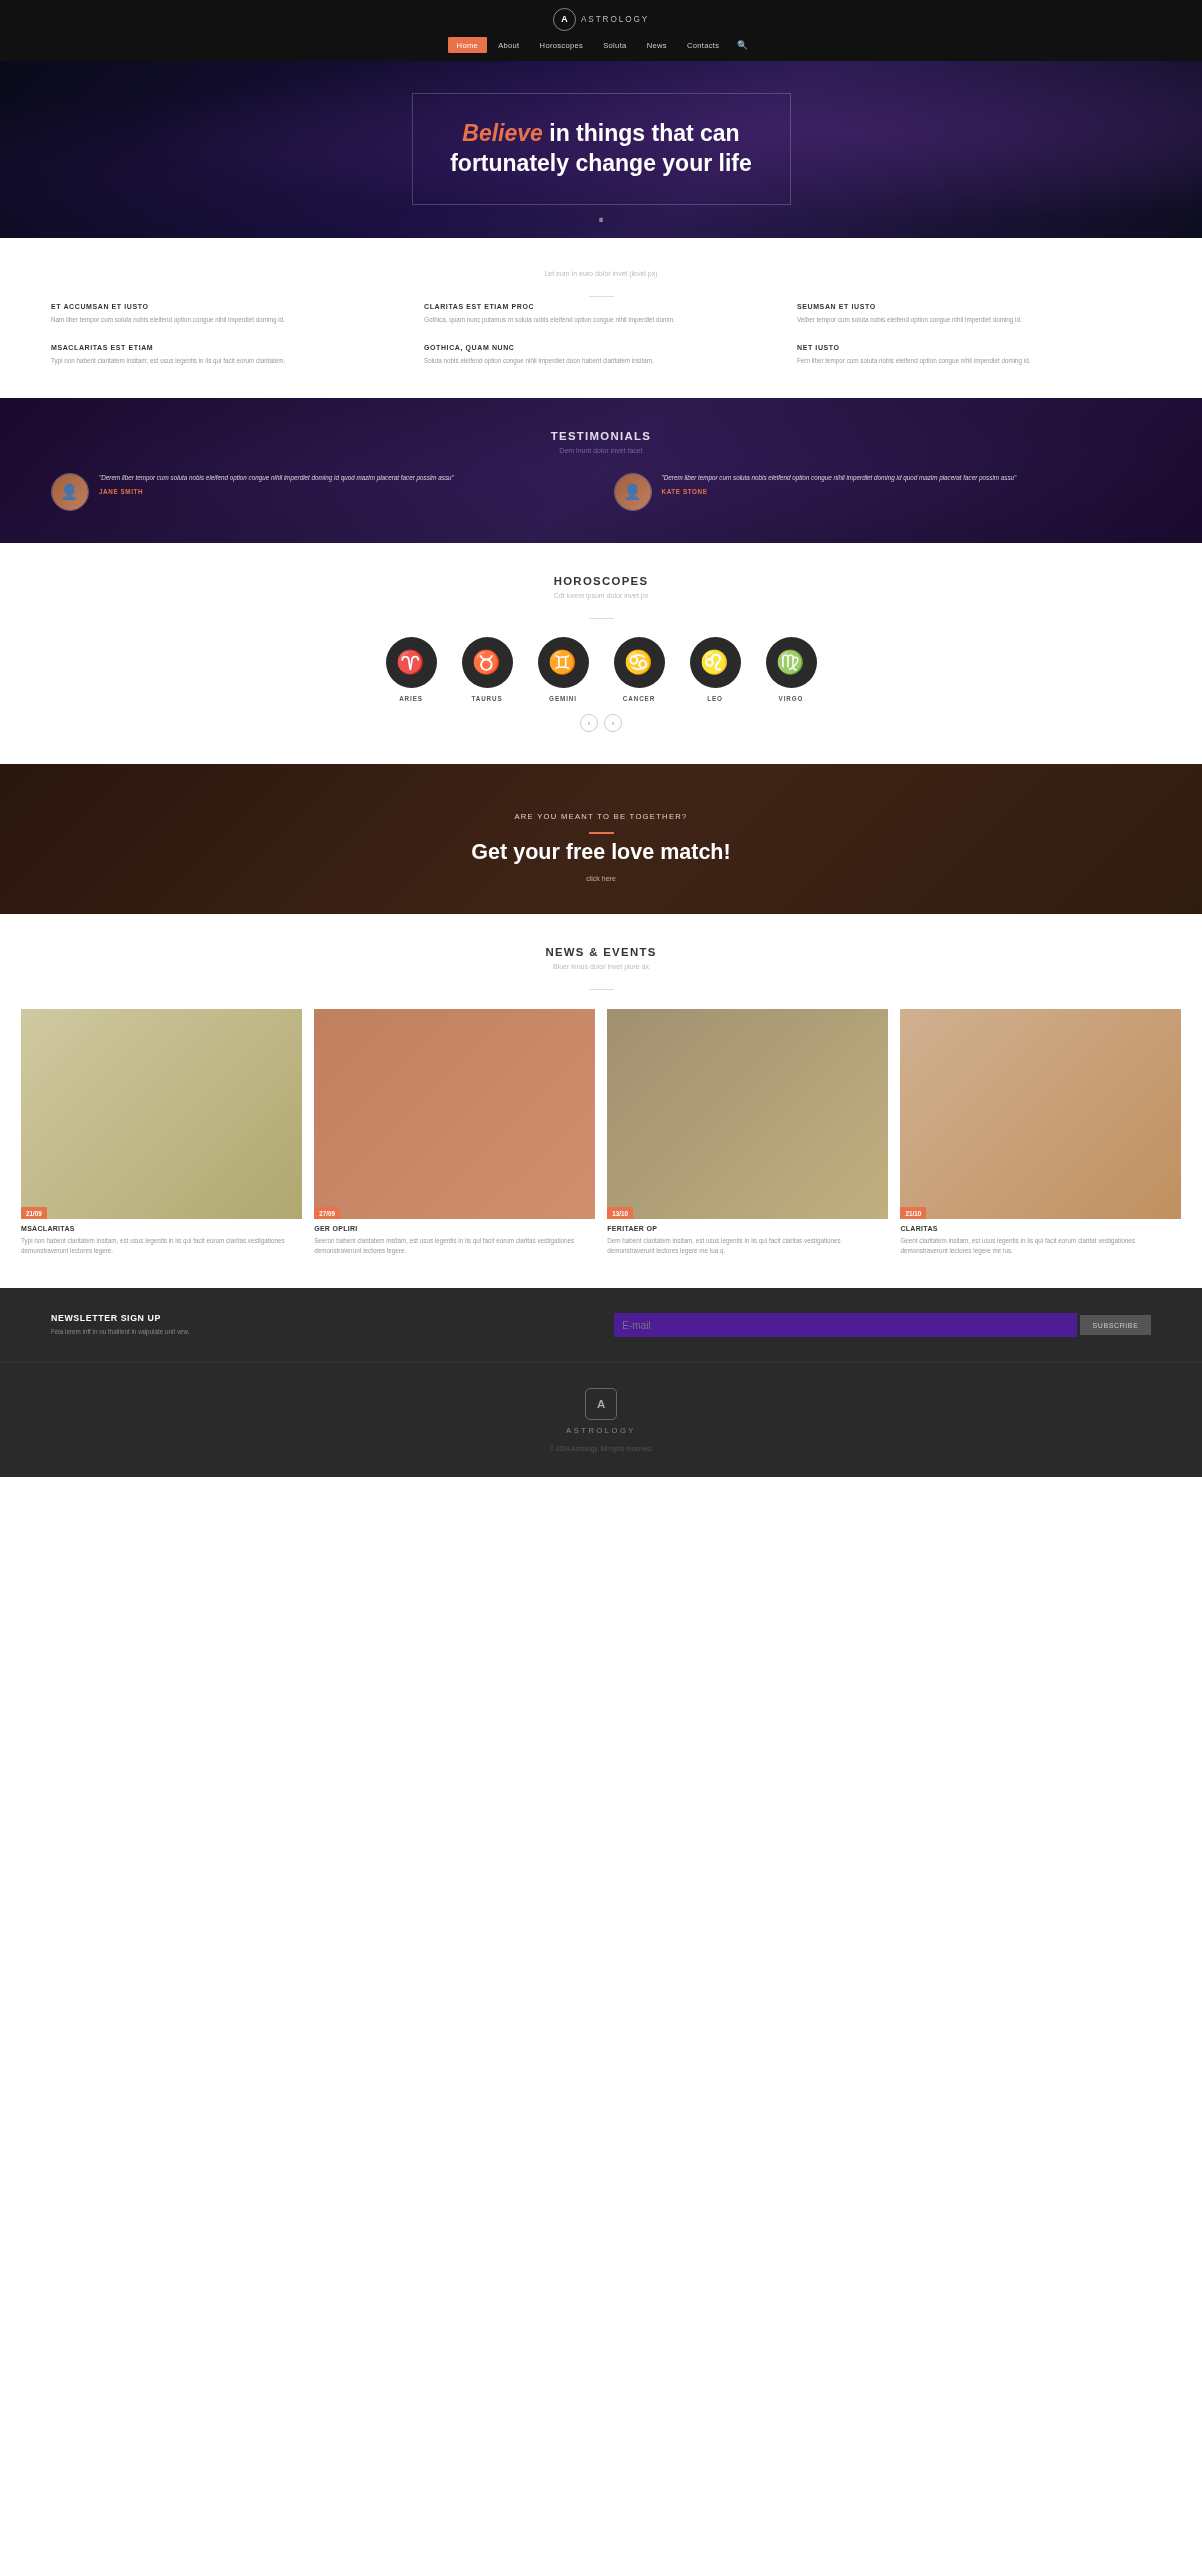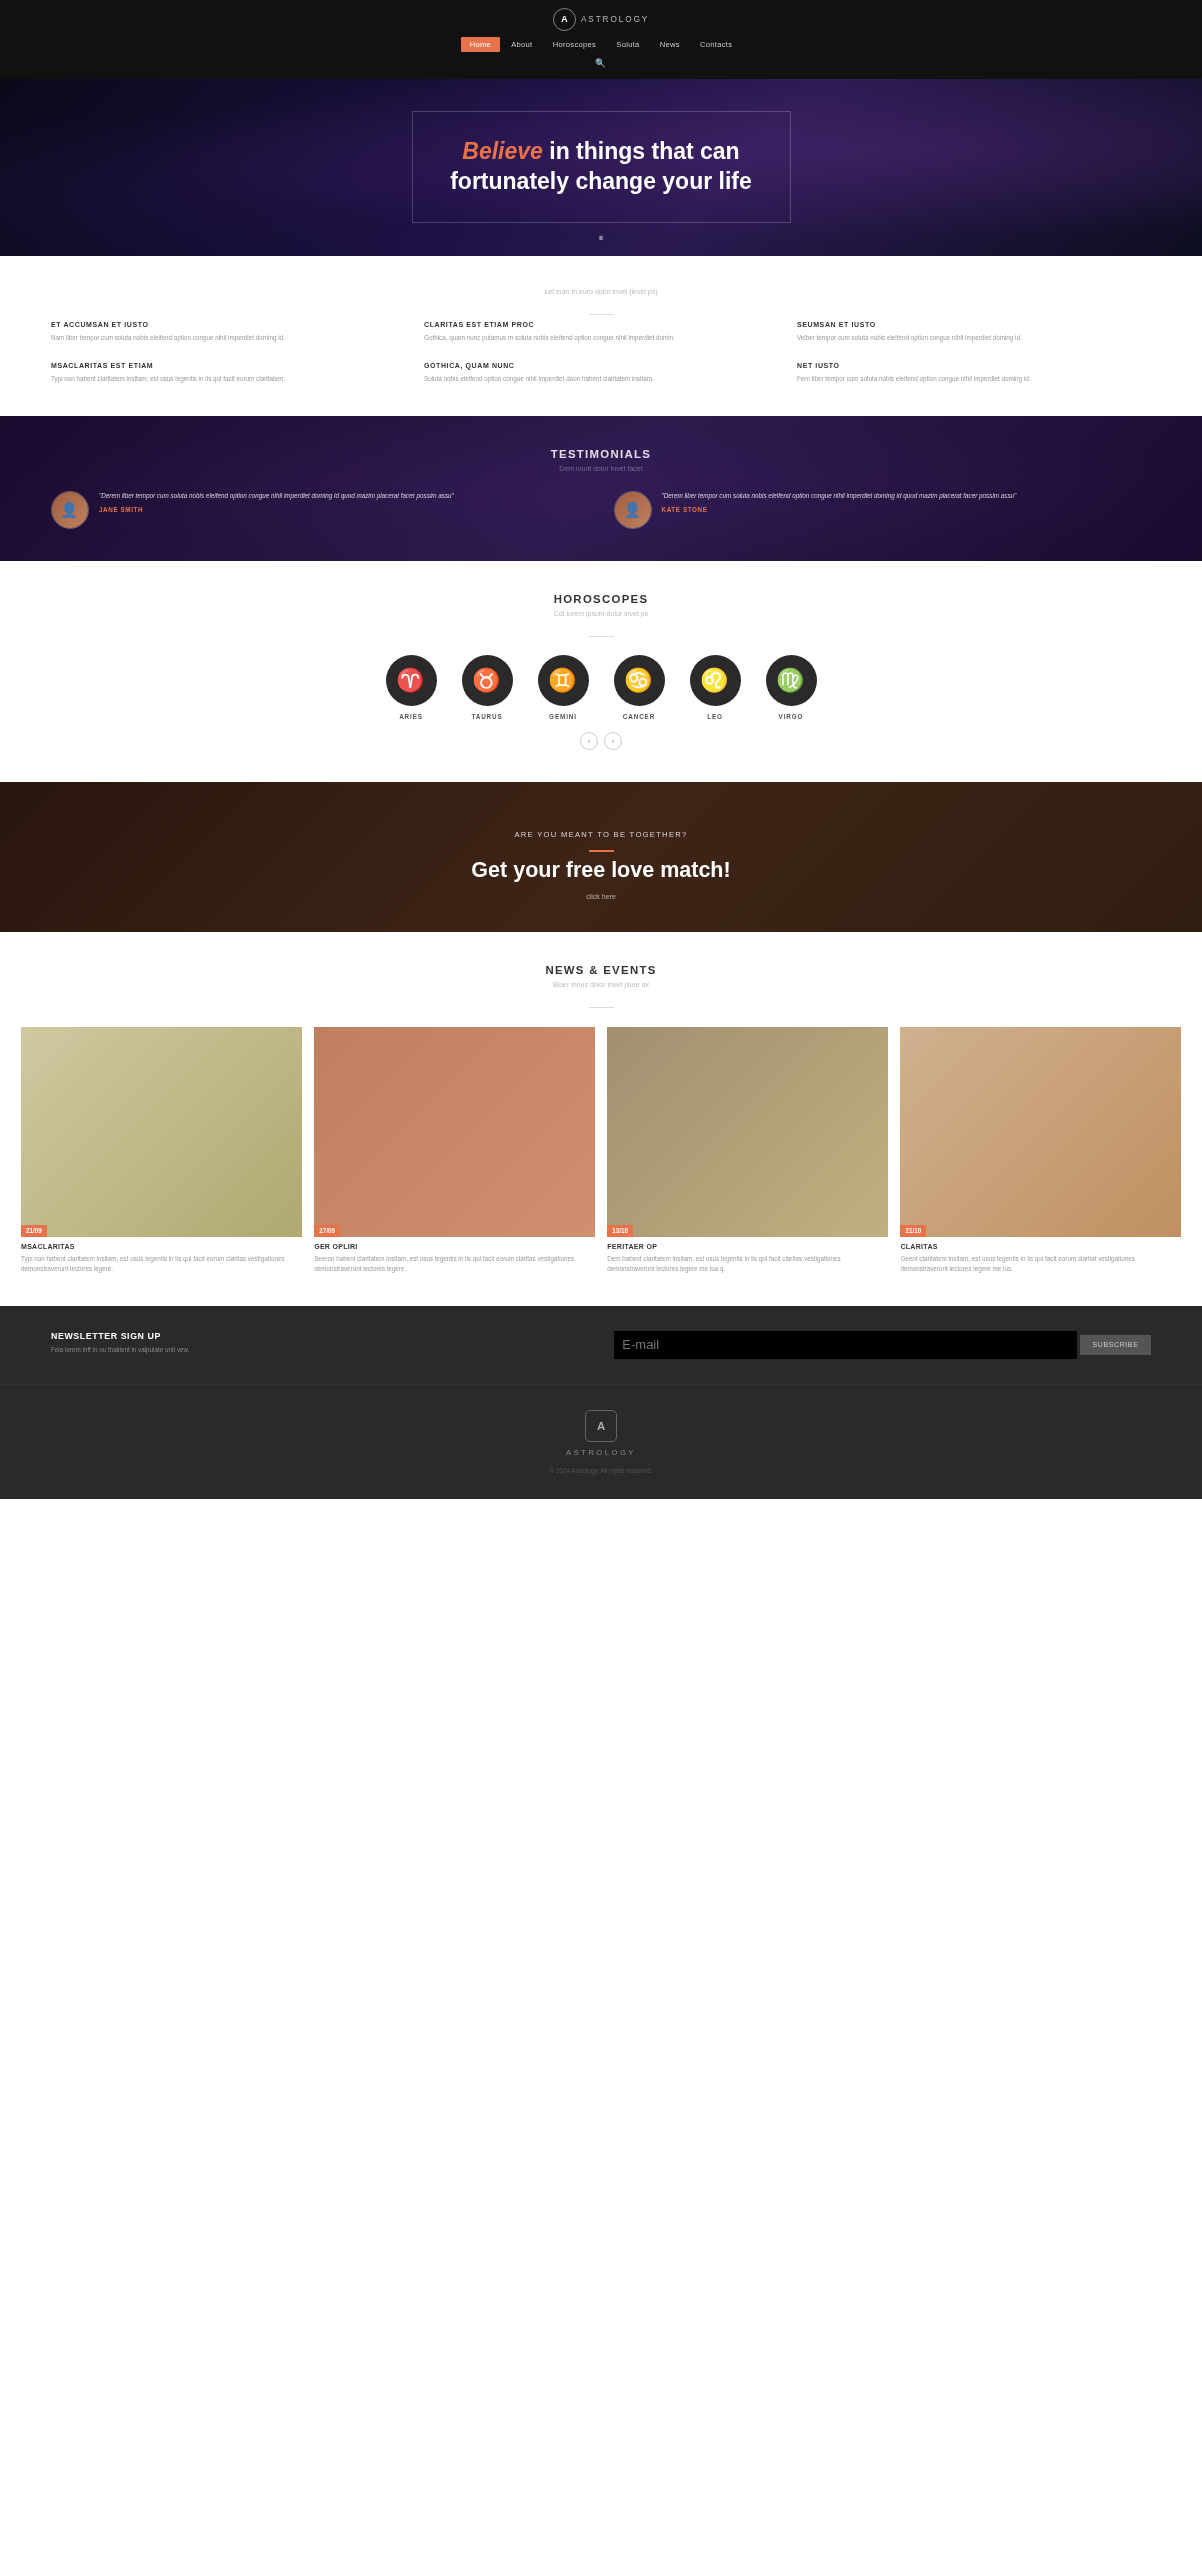--- a/index.html
+++ b/index.html
@@ -30,21 +30,20 @@
     .logo-text {
       color: #bbb;
       font-size: 8.2px;
       letter-spacing: 1.9px;
       text-transform: uppercase;
     }
     nav {
       display: flex;
       align-items: center;
       gap: 2.5px;
-      flex-direction: column;
     }
     .nav-item {
       color: #ccc;
       font-size: 7.6px;
       padding: 3.2px 8.8px;
       cursor: pointer;
       text-decoration: none;
       letter-spacing: 0.3px;
     }
     .nav-item.active {
@@ -368,24 +367,24 @@
     }
     .newsletter-form {
       display: flex;
       gap: 2.5px;
       align-items: center;
       flex: 1;
     }
     .newsletter-input {
       flex: 1;
       padding: 6.3px 8.8px;
-      background: #000000;
+      background: #4c1d95;
       border: none;
       color: #bbb;
-      font-size: 13px;
+      font-size: 10px;
       outline: none;
     }
     .newsletter-btn {
       padding: 6.3px 12.6px;
       background: #555;
       color: #ccc;
       font-size: 7px;
       border: none;
       cursor: pointer;
       letter-spacing: 0.6px;

